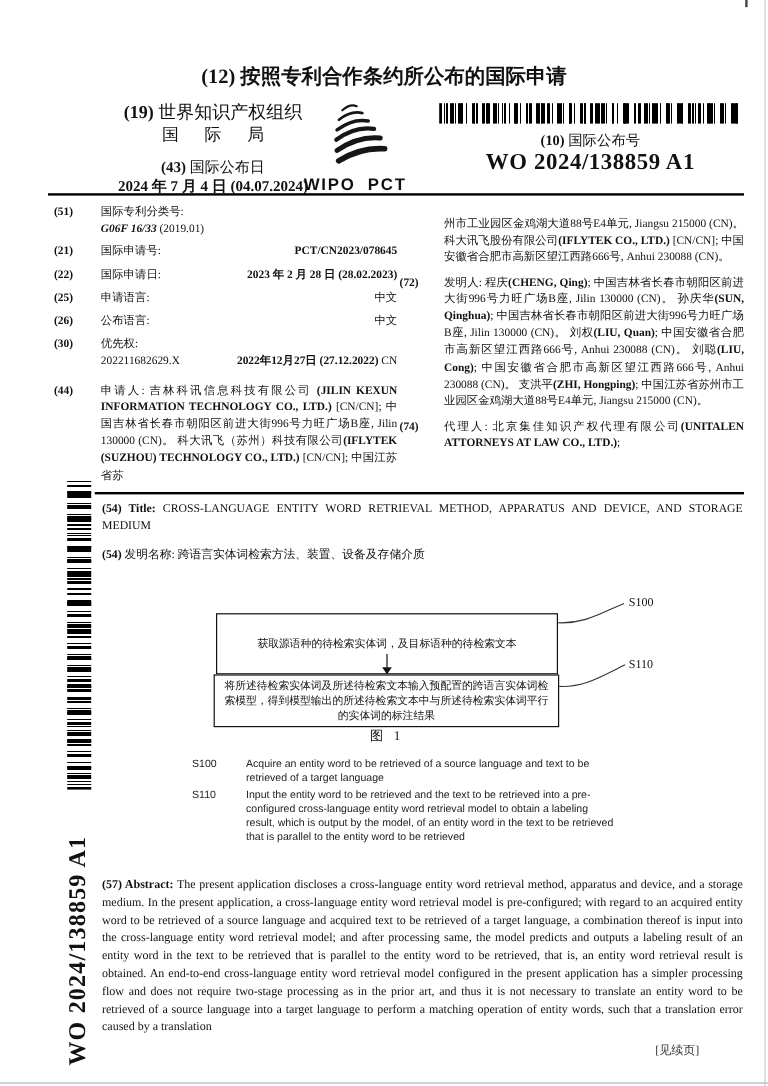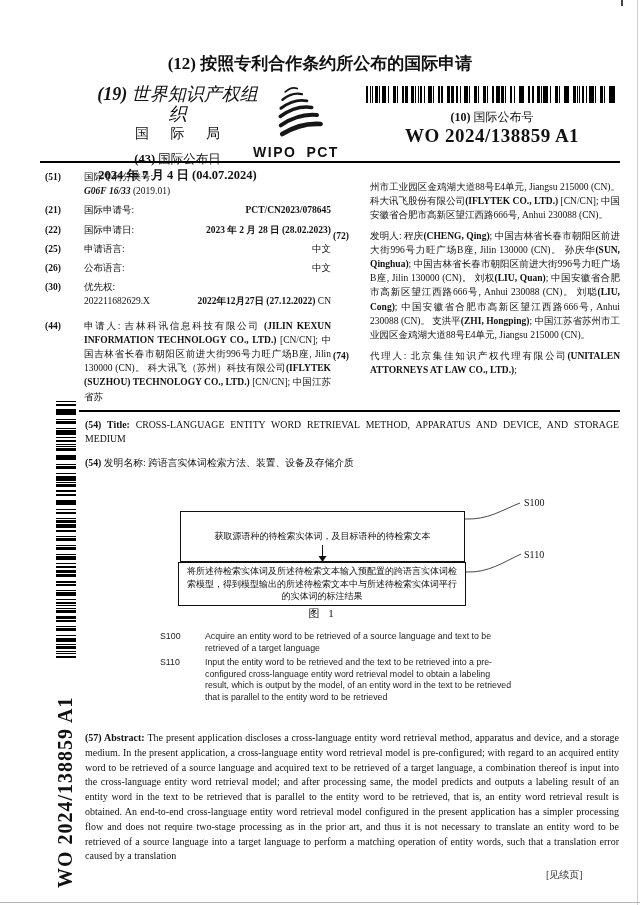--- a/index.html
+++ b/index.html
@@ -6,21 +6,21 @@
   .page{
     position:relative;width:640px;height:905px;margin:0 auto;background:#ffffff;
     font-family:"Liberation Serif","DejaVu Serif",serif;color:#111;overflow:hidden;
   }
   .b{font-weight:bold;}
   .i{font-style:italic;}
 
   
   .line12{position:absolute;top:52px;left:0;width:100%;text-align:center;font-size:17px;font-weight:bold;}
   .hdr-left{position:absolute;top:84px;left:90px;width:175px;text-align:center;}
-  .org1{font-size:18px;line-height:20px;font-style:italic;}
+  .org1{font-size:15px;line-height:20px;}
   .org2{font-size:14px;line-height:20px;letter-spacing:9px;text-indent:9px;}
   .pubdate-label{font-size:12.5px;margin-top:7px;line-height:16px;}
   .pubdate{font-size:12.5px;font-weight:bold;line-height:16px;}
   .hdr-logo{position:absolute;top:83px;left:254px;width:84px;text-align:center;}
   .logo-text{font-family:"Liberation Sans","DejaVu Sans",sans-serif;font-size:14px;font-weight:bold;letter-spacing:1.5px;margin-top:1px;display:flex;align-items:flex-start;justify-content:center;}
   .logo-sep{display:inline-block;width:1px;height:12px;background:#555;margin:0 5px;}
   .hdr-right{position:absolute;top:86px;left:366px;width:252px;text-align:center;}
   .barcode-h{
     height:17px;width:100%;
     background-image:

